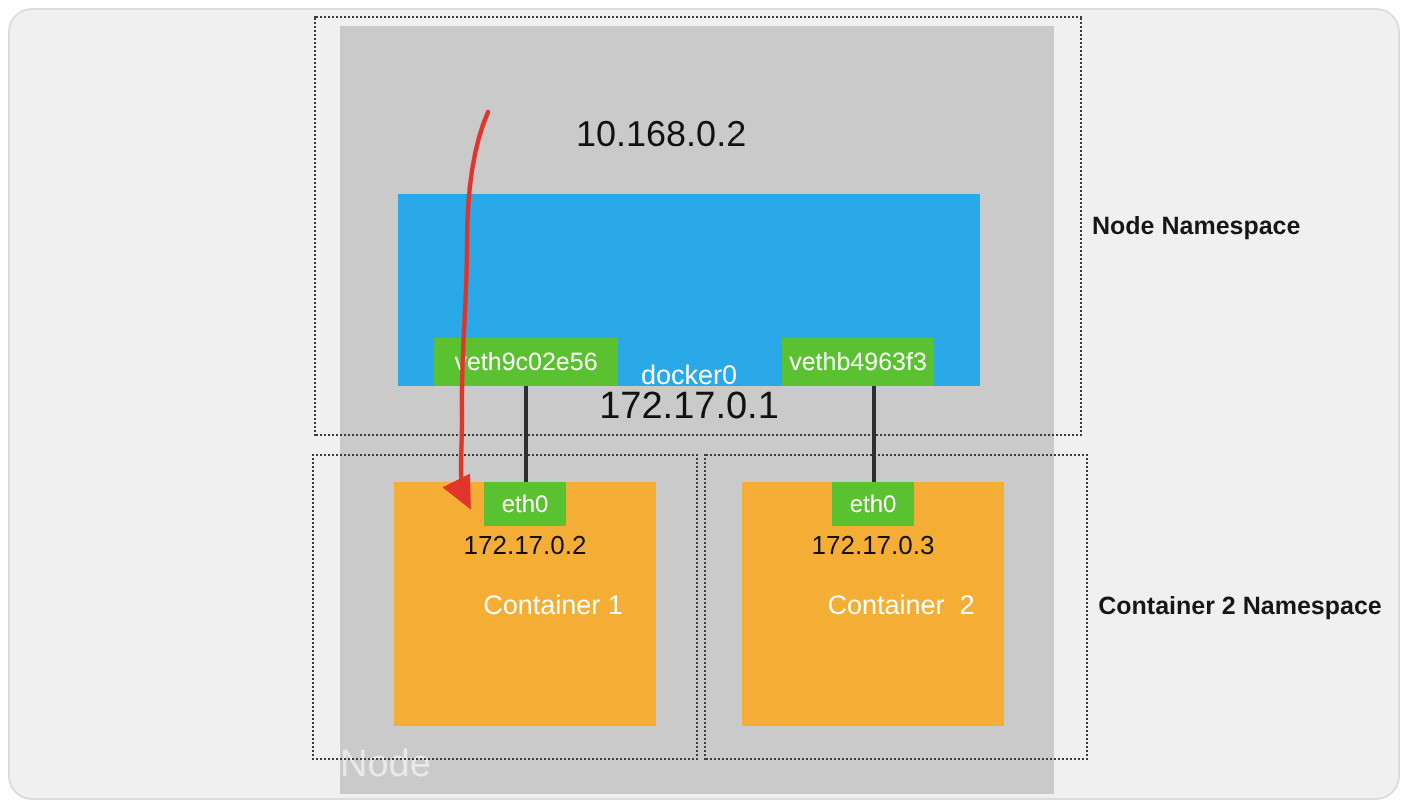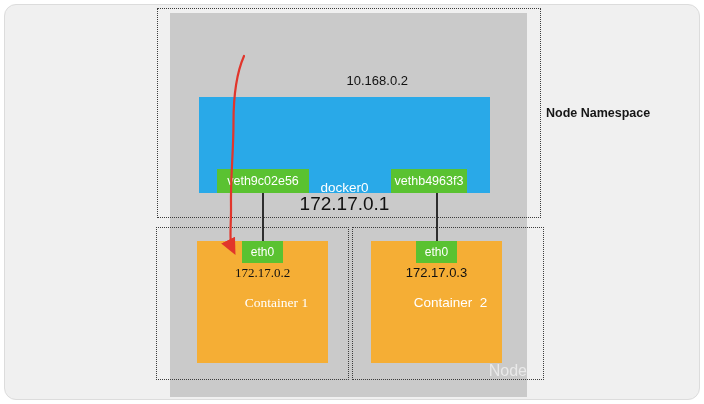--- a/index.html
+++ b/index.html
@@ -2,22 +2,22 @@
 <html style="--page-bg: #f0f0f0; --node-gray: #cacaca; --bridge-blue: #29a9e8; --veth-green: #5ac231; --container-orange: #f5ae35; --arrow-red: #e1352b; --text-dark: #111111; --text-light: #ffffff; --node-label-gray: #e9e9e9;"><head>
 <meta charset="utf-8">
 <style>
   html,body{margin:0;padding:0;background:#ffffff;}
   body{font-family:"Liberation Sans", sans-serif;}
   .stage{position:relative;width:704px;height:404px;background:#ffffff;overflow:hidden;}
   .page{position:absolute;left:4px;top:4px;width:694px;height:394px;
         background:var(--page-bg,#f0f0f0);border:1px solid #dcdcdc;border-radius:12px;}
   .abs{position:absolute;}
   .node-rect{left:170px;top:13px;width:357px;height:384px;background:var(--node-gray,#cacaca);}
-  .node-label{position:absolute;left:0;right:0;bottom:17px;text-align:right;
-              font-size:16px;color:var(--node-label-gray,#e9e9e9);}
+  .node-label{position:absolute;left:0;right:0;bottom:3px;text-align:left;
+              font-size:19px;color:var(--node-label-gray,#e9e9e9);}
   .ns-box{border:1px dotted #3c3c3c;background:transparent;}
   .host-ns{left:157px;top:8px;width:382px;height:208px;}
   .c1-ns{left:156px;top:227px;width:191px;height:151px;}
   .c2-ns{left:352px;top:227px;width:190px;height:151px;}
   .bridge{left:199px;top:97px;width:291px;height:96px;background:var(--bridge-blue,#29a9e8);}
   .bridge-text{left:199px;top:136px;width:291px;text-align:center;line-height:16px;margin-top:44px;}
   .bridge-name{font-size:13.5px;color:var(--text-light,#fff);}
   .bridge-ip{font-size:19px;color:var(--text-dark,#111);}
   .veth{height:24px;background:var(--veth-green,#5ac231);display:flex;align-items:center;justify-content:center;
         color:var(--text-light,#fff);font-size:12.5px;}
@@ -26,22 +26,22 @@
   .connector{width:1.5px;background:#2e2e2e;top:193px;height:48px;}
   .line1{left:262px;} .line2{left:436px;}
   .container-box{top:241px;width:131px;height:122px;background:var(--container-orange,#f5ae35);}
   .c1-box{left:197px;} .c2-box{left:371px;}
   .eth-tab{top:241px;width:41px;height:22px;background:var(--veth-green,#5ac231);display:flex;align-items:center;
            justify-content:center;color:var(--text-light,#fff);font-size:12px;}
   .eth1{left:242px;} .eth2{left:416px;}
   .cont-ip{top:265px;width:131px;text-align:center;font-size:13px;color:var(--text-dark,#111);line-height:16px;}
   .cont-name{top:295px;width:131px;text-align:center;font-size:13.5px;color:var(--text-light,#fff);
              line-height:16px;white-space:pre;padding-left:14px;}
-  .ip1,.name1{left:197px;font-family:Liberation Serif, serif;} .ip2,.name2{left:371px;}
-  .host-ip{left:288px;top:57px;width:120px;text-align:right;font-size:13px;color:var(--text-dark,#111);margin-top:16px;}
+  .ip1,.name1{left:197px;} .ip2,.name2{left:371px;}
+  .host-ip{left:288px;top:57px;width:120px;text-align:left;font-size:18px;color:var(--text-dark,#111);}
   .ns-label{font-weight:bold;font-size:12.5px;color:#161616;line-height:14px;white-space:nowrap;}
   .host-label{left:546px;top:106px;}
   .c1-label{left:6px;top:296px;width:144px;text-align:center;}
   .c2-label{left:548px;top:296px;width:144px;text-align:center;}
   .arrow-svg{position:absolute;left:0;top:0;pointer-events:none;z-index:50;}
   .arrow-stroke{stroke:var(--arrow-red,#e1352b);fill:none;stroke-width:2.2px;stroke-linecap:round;}
   .arrow-fill{fill:var(--arrow-red,#e1352b);}
 </style>
 </head>
 <body>
@@ -83,20 +83,21 @@
   <div class="abs cont-name name1">Container 1</div>
 
   <div class="abs container-box c2-box"></div>
   <div class="abs eth-tab eth2">
     <span>eth0</span>
   </div>
   <div class="abs cont-ip ip2">172.17.0.3</div>
   <div class="abs cont-name name2">Container  2</div>
 
   <div class="abs ns-label host-label">Node Namespace</div>
+  <div class="abs ns-label c2-label">Container 2 Namespace</div>
 
   <svg class="arrow-svg" width="704" height="404" viewBox="0 0 704 404">
     <defs>
       <marker id="arrowhead" markerWidth="8" markerHeight="8" refX="5.5" refY="3.5" orient="auto">
         <path class="arrow-fill" d="M0,0 L7.5,3.5 L0,7 Z"></path>
       </marker>
     </defs>
     <path class="arrow-stroke" marker-end="url(#arrowhead)" d="M 244 56 C 237 72, 233.5 95, 233.5 122 C 233.5 152, 230.5 176, 231 206 C 231.3 228, 228.5 241, 233.5 251"></path>
   </svg>
 </div>

